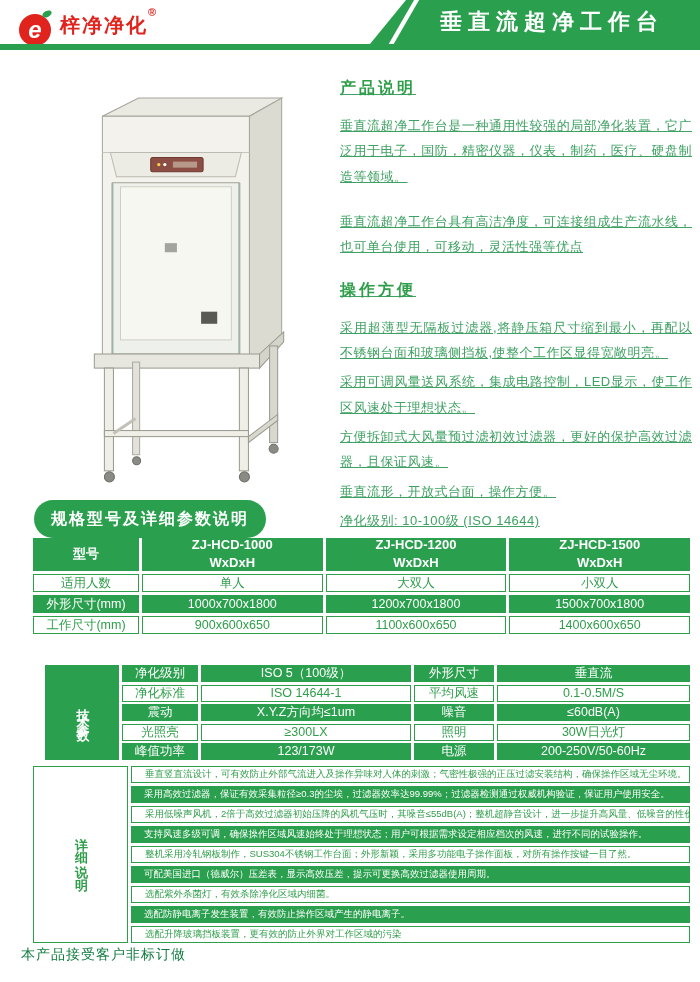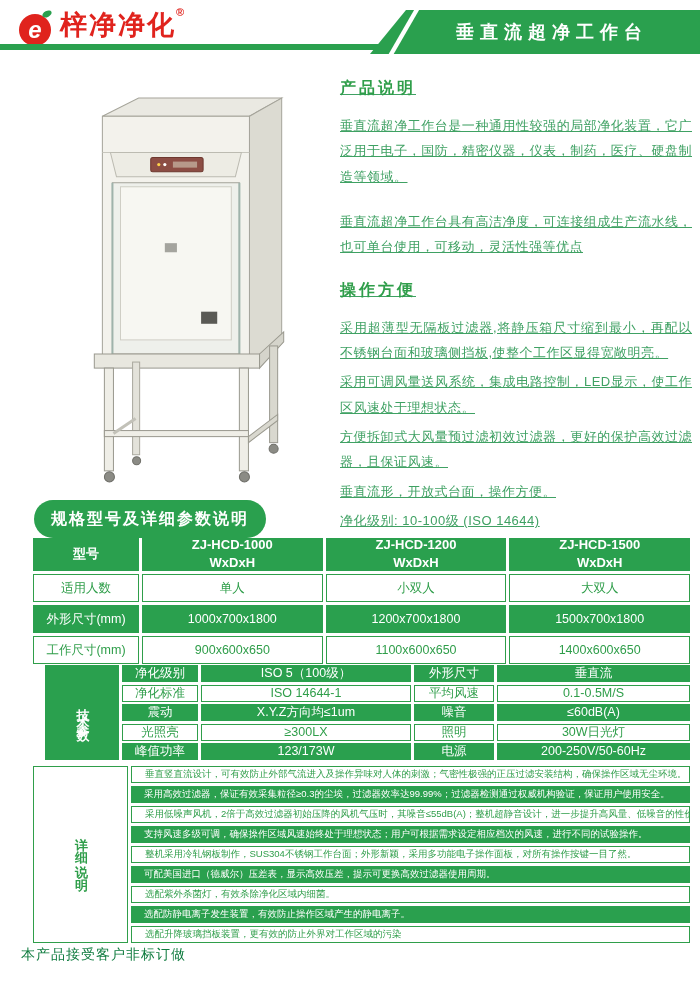--- a/index.html
+++ b/index.html
@@ -11,27 +11,27 @@
   }
   *{margin:0;padding:0;box-sizing:border-box;}
   html,body{background:#ffffff;}
   body{font-family:"Liberation Sans","DejaVu Sans",sans-serif;}
   .page{position:relative;width:700px;height:982px;background:#fff;overflow:hidden;}
 
   
   .header{position:absolute;left:0;top:0;width:700px;height:54px;}
   .logo{position:absolute;left:16px;top:6px;display:flex;align-items:flex-start;}
   .logo svg{display:block;margin-top:2px;}
-  .logo-text{color:var(--red);font-weight:bold;font-size:27px;letter-spacing:2px;margin-left:4px;line-height:38px;}
+  .logo-text{color:var(--red);font-weight:bold;font-size:20px;letter-spacing:2px;margin-left:4px;line-height:38px;}
   .logo-reg{color:var(--red);font-size:11px;vertical-align:super;font-weight:bold;}
   .header-line{position:absolute;left:0;top:44px;width:100%;height:6px;background:var(--green);}
-  .title-badge{position:absolute;right:0;top:10px;width:330px;height:44px;background:var(--green);
+  .title-badge{position:absolute;right:0;top:0;width:330px;height:44px;background:var(--green);
     clip-path:polygon(36px 0,100% 0,100% 100%,0 100%);
     display:flex;align-items:center;justify-content:center;
-    color:#fff;font-weight:bold;font-size:18px;letter-spacing:6px;padding-left:34px;}
+    color:#fff;font-weight:bold;font-size:22px;letter-spacing:6px;padding-left:34px;}
   .title-badge::after{content:"";position:absolute;left:30px;top:-2px;width:5px;height:120%;
     background:#fff;transform:skewX(-30deg);}
 
   
   .bench{position:absolute;left:52px;top:82px;width:272px;height:408px;}
 
   
   .right-col{position:absolute;left:340px;top:78px;width:352px;color:var(--green-text);text-decoration:underline;}
   .sec-heading{color:var(--green-border);font-size:16px;font-weight:bold;letter-spacing:3px;margin-bottom:14px;}
   .para{font-size:13px;line-height:1.95;text-align:justify;margin-bottom:20px;letter-spacing:0.5px;}
@@ -46,21 +46,21 @@
   
   .grid{position:absolute;left:33px;width:657px;display:grid;gap:3px;background:#fff;}
   .cell{display:flex;align-items:center;justify-content:center;font-size:12.5px;text-align:center;
     min-height:17px;line-height:1.15;}
   .cell.g{background:var(--green);color:#fff;}
   .cell.w{background:#fff;color:var(--green-border);border:1px solid var(--green-border);}
 
   .spec-table{top:538px;grid-template-columns:106px 1fr 1fr 1fr;}
   .spec-table .head{height:40px;flex-direction:column;font-weight:bold;font-size:13px;gap:3px;}
   .spec-table .cell{height:100%;}
-  .spec-table .row{height:28px;}
+  .spec-table .row{height:18px;}
 
   .tech-table{top:665px;grid-template-columns:74px 76px 210px 80px 1fr;grid-auto-rows:16.5px;padding-left:12px;}
   .tech-label{grid-row:1 / span 5;}
   .vert{writing-mode:vertical-rl;text-orientation:upright;letter-spacing:7px;font-weight:bold;font-size:13px;}
 
   .detail-table{top:766px;grid-template-columns:95px 1fr;grid-auto-rows:17px;}
   .detail-label{grid-row:1 / span 9;}
   .detail-label .vert{letter-spacing:14px;font-size:13px;}
   .detail-table .cell.text{justify-content:flex-start;padding:0 13px;font-size:9.5px;white-space:nowrap;overflow:hidden;}
 
@@ -147,22 +147,22 @@
       <span>ZJ-HCD-1200</span>
         <span>WxDxH</span>
     </div>
     <div class="cell g head">
       <span>ZJ-HCD-1500</span>
         <span>WxDxH</span>
     </div>
 
     <div class="cell w row">适用人数</div>
     <div class="cell w row">单人</div>
+    <div class="cell w row">大双人</div>
     <div class="cell w row">小双人</div>
-    <div class="cell w row">大双人</div>
 
     <div class="cell g row">外形尺寸(mm)</div>
     <div class="cell g row">1000x700x1800</div>
     <div class="cell g row">1200x700x1800</div>
     <div class="cell g row">1500x700x1800</div>
 
     <div class="cell w row">工作尺寸(mm)</div>
     <div class="cell w row">900x600x650</div>
     <div class="cell w row">1100x600x650</div>
     <div class="cell w row">1400x600x650</div>

